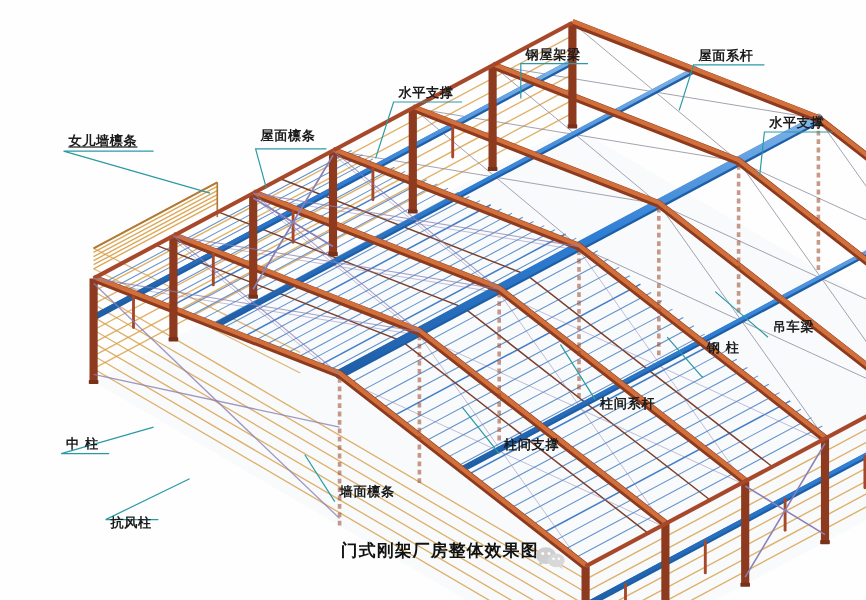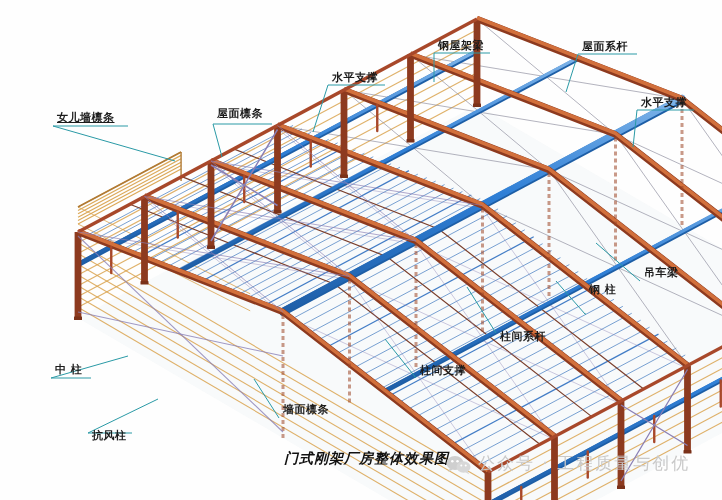--- a/index.html
+++ b/index.html
@@ -306,27 +306,26 @@
       <div class="lbl" style="left: 641px; top: 97px;">水平支撑</div>
       <div class="lbl" style="left: 644px; top: 267px;">吊车梁</div>
       <div class="lbl" style="left: 589px; top: 284px;">钢 柱</div>
       <div class="lbl" style="left: 500px; top: 319px; margin-top: 12px;">柱间系杆</div>
       <div class="lbl" style="left: 420px; top: 365px;">柱间支撑</div>
       <div class="lbl" style="left: 283px; top: 404px;">墙面檩条</div>
       <div class="lbl" style="left: 55px; top: 364px;">中 柱</div>
       <div class="lbl" style="left: 92px; top: 430px;">抗风柱</div>
     </div>
 
-  <div class="caption" style="left:284px;top:450px;font-style:italic;">门式刚架厂房整体效果图</div>
+  <div class="caption" style="left:284px;top:450px;">门式刚架厂房整体效果图</div>
 
   <svg class="wmicon" style="left:446px;top:455px;" viewBox="0 0 26 20">
     <ellipse cx="9" cy="8" rx="8.5" ry="7" fill="#cfcfcf"></ellipse>
     <path d="M4 13 L2 17 L6.5 14.6 Z" fill="#cfcfcf"></path>
     <circle cx="6.3" cy="6.2" r="1.25" fill="#ffffff"></circle>
     <circle cx="11.5" cy="6.2" r="1.25" fill="#ffffff"></circle>
     <ellipse cx="17.5" cy="12" rx="7" ry="5.8" fill="#d8d8d8"></ellipse>
     <path d="M21.5 16 L23.4 19.4 L19.4 17.3 Z" fill="#d8d8d8"></path>
     <circle cx="15.3" cy="10.6" r="1" fill="#ffffff"></circle>
     <circle cx="19.7" cy="10.6" r="1" fill="#ffffff"></circle>
   </svg>
 
-  <div class="wm" style="left:478px;top:452px;">公众号 · 工程质量与创优</div>
 </div>
 
 </body></html>

